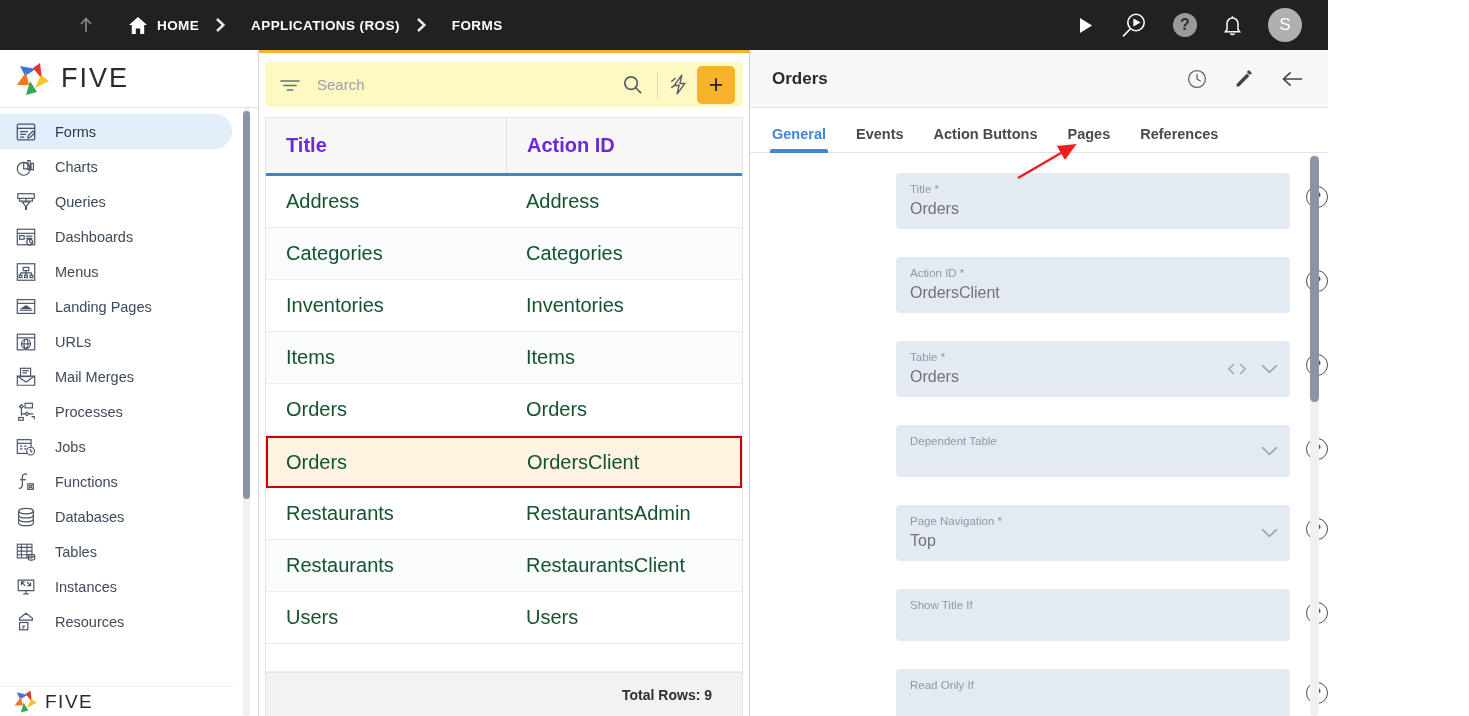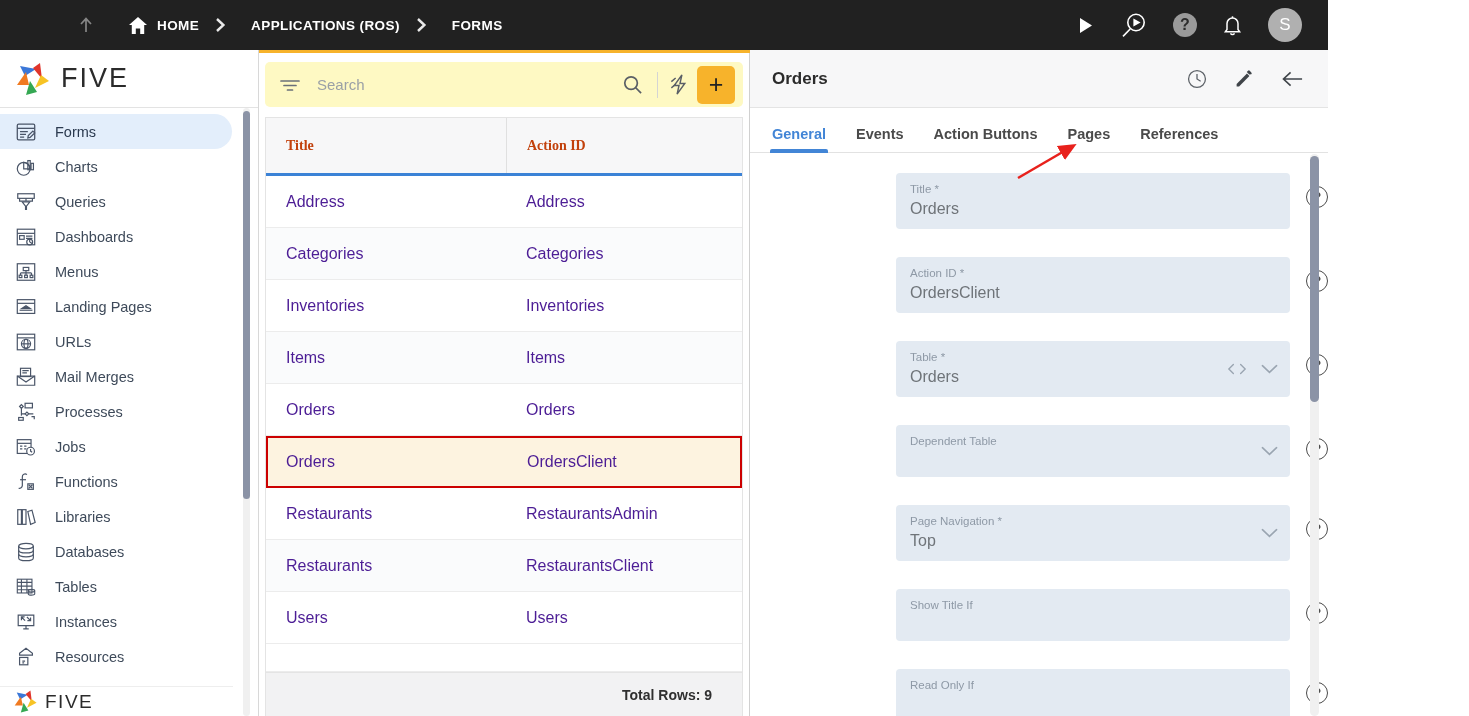--- a/index.html
+++ b/index.html
@@ -92,28 +92,28 @@
     display: flex; align-items: center; justify-content: center;
     color: #232323; font-size: 25px; cursor: pointer; margin-left: 6px; margin-right: 4px;
     font-weight: 300; line-height: 1;
   }
   .table-wrap { flex: 1; display: flex; flex-direction: column; overflow: hidden; border: 1px solid #e4e4e4; border-bottom: none;}
   .thead {
     height: 58px; flex: 0 0 58px; background: #f7f7f8;
     display: flex; align-items: center;
     border-bottom: 3px solid #3b82d6;
   }
-  .th { font-size: 14px; font-weight: bold; color: #c2410c; display: flex; align-items: center; height: 100%; font-family: Liberation Serif, serif; }
+  .th { font-size: 20px; font-weight: bold; color: #6d28d9; display: flex; align-items: center; height: 100%; }
   .th.c1 { width: 240px; padding-left: 20px; }
   .th.c2 { flex: 1; padding-left: 20px; border-left: 1px solid #e0e0e0; }
   .rows { flex: 1; overflow: hidden; }
   .trow { height: 52px; display: flex; align-items: center; border-bottom: 1px solid #ececec; cursor: pointer; background: #fff; }
   .trow.alt { background: #fafbfc; }
   .trow.selected { background: #fdf3e0; border: 2px solid #cc0000; height: 52px; }
-  .td { font-size: 16px; color: #4c1d95; }
+  .td { font-size: 20px; color: #14532d; }
   .td.c1 { width: 240px; padding-left: 20px; }
   .td.c2 { flex: 1; padding-left: 20px; }
   .trow.selected .td.c1 { padding-left: 18px; }
   .trow.selected .td.c2 { padding-left: 19px; }
   .tfoot {
     height: 44px; flex: 0 0 44px; background: #f2f2f3;
     display: flex; align-items: center; justify-content: flex-end;
     padding-right: 30px; font-size: 14px; font-weight: bold; color: #2f2f2f;
     border-top: 1px solid #e4e4e4; border-left: 1px solid #e4e4e4; border-right: 1px solid #e4e4e4;
   }
@@ -374,30 +374,20 @@
             <svg width="22" height="22" viewBox="0 0 24 24" fill="none" stroke="#4a5568" stroke-width="1.3">
               <path d="M13 4 a3 3 0 0 0 -5 2.5 V16 a3.5 3.5 0 0 1 -4 3"></path>
               <path d="M5.5 9.5 H12"></path>
               <rect x="14" y="14" width="6" height="6"></rect>
                 <path d="M15 15 L19 19 M19 15 L15 19"></path>
             </svg>
           </span>
           <span class="nlabel">Functions</span>
         </div>
 
-        <div class="navitem">
-          <span class="nicon">
-            <svg width="22" height="22" viewBox="0 0 24 24" fill="none" stroke="#4a5568" stroke-width="1.3">
-              <rect x="3" y="4" width="4" height="16"></rect>
-                <rect x="8" y="4" width="4" height="16"></rect>
-              <path d="M14 6 L18.5 4.6 L22 18 L17 20 Z"></path>
-            </svg>
-          </span>
-          <span class="nlabel">Libraries</span>
-        </div>
 
         <div class="navitem">
           <span class="nicon">
             <svg width="22" height="22" viewBox="0 0 24 24" fill="none" stroke="#4a5568" stroke-width="1.3">
               <ellipse cx="12" cy="5.5" rx="8" ry="3"></ellipse>
               <path d="M4 5.5 V18.5 a8 3 0 0 0 16 0 V5.5"></path>
               <path d="M4 10 a8 3 0 0 0 16 0 M4 14.3 a8 3 0 0 0 16 0"></path>
             </svg>
           </span>
           <span class="nlabel">Databases</span>

